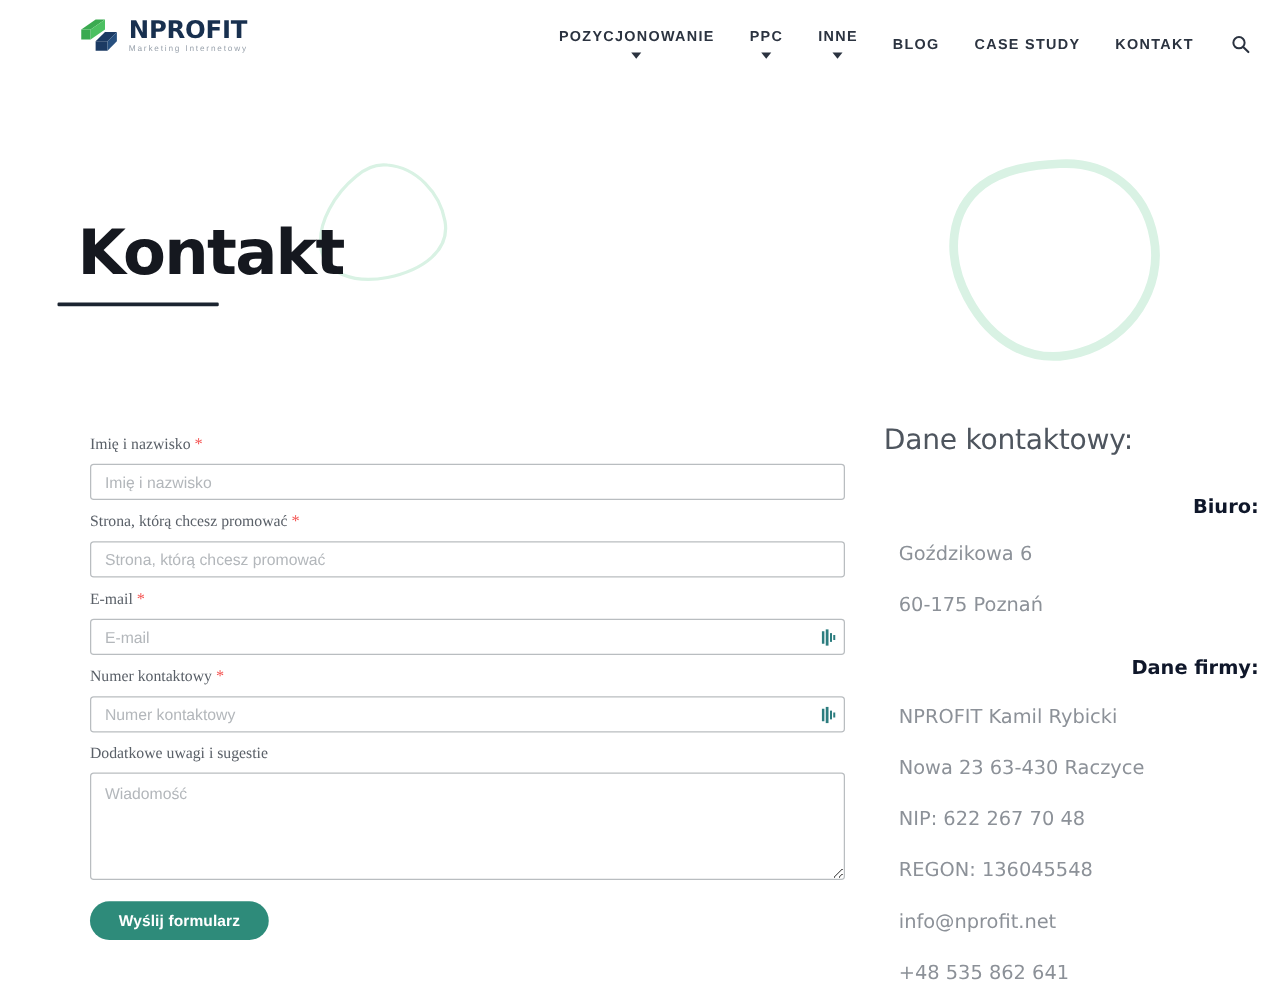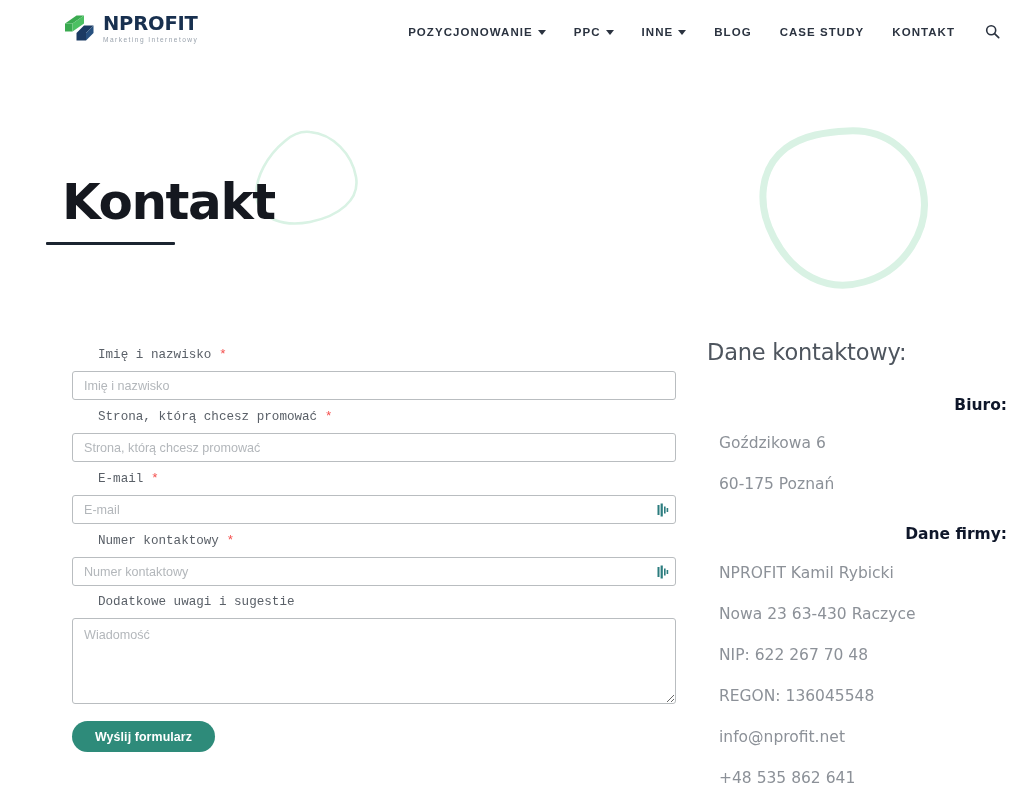--- a/index.html
+++ b/index.html
@@ -36,21 +36,21 @@
   }
 
   .nav {
     position: absolute; right: 14px; top: 24px;
     display: flex; align-items: center; gap: 0px;
   }
   .nav-item {
     display: flex; align-items: center; gap: 5px;
     font-size: 11.5px; font-weight: 600; letter-spacing: 1.05px;
     color: #2b3340; white-space: nowrap; cursor: pointer;
-    padding: 0 14px; text-transform: uppercase;
+    padding: 0 14px; text-transform: uppercase; flex-direction: column;
   }
   .caret {
     display: inline-block; width: 0; height: 0;
     border-left: 4.2px solid transparent;
     border-right: 4.2px solid transparent;
     border-top: 5px solid #2b3340;
     margin-top: 1px;
   }
   .nav-search { padding: 0 10px 0 16px; display: flex; align-items: center; cursor: pointer; }
 
@@ -66,21 +66,21 @@
     width: 129px; height: 3px; background: #1b2430; border-radius: 1px;
   }
   .blob-small { position: absolute; left: 253px; top: 128px; width: 110px; height: 100px; }
   .blob-large { position: absolute; left: 752px; top: 124px; width: 198px; height: 170px; }
 
   
   .form-col { position: absolute; left: 72px; top: 346px; width: 604px; }
   .field { margin-bottom: 0; }
   .f-label {
     display: block; font-size: 12.6px; color: #5a6068; line-height: 1.35;
-    margin-bottom: 7px; font-family: Liberation Mono, monospace; margin-left: 26px;
+    margin-bottom: 7px; font-family: Liberation Serif, serif;
   }
   .req { color: #f4514f; font-size: 13px; }
   .input-wrap { position: relative; }
   .f-input {
     width: 604px; height: 29px; border: 1px solid #b9bdc0; border-radius: 3px;
     background: #fff; padding: 0 28px 0 11px; font-size: 12.6px; color: #4a4f55;
     font-family: "Liberation Sans", sans-serif; outline: none; display: block;
   }
   .f-input::placeholder { color: #b3b7bb; }
   .f-textarea {

